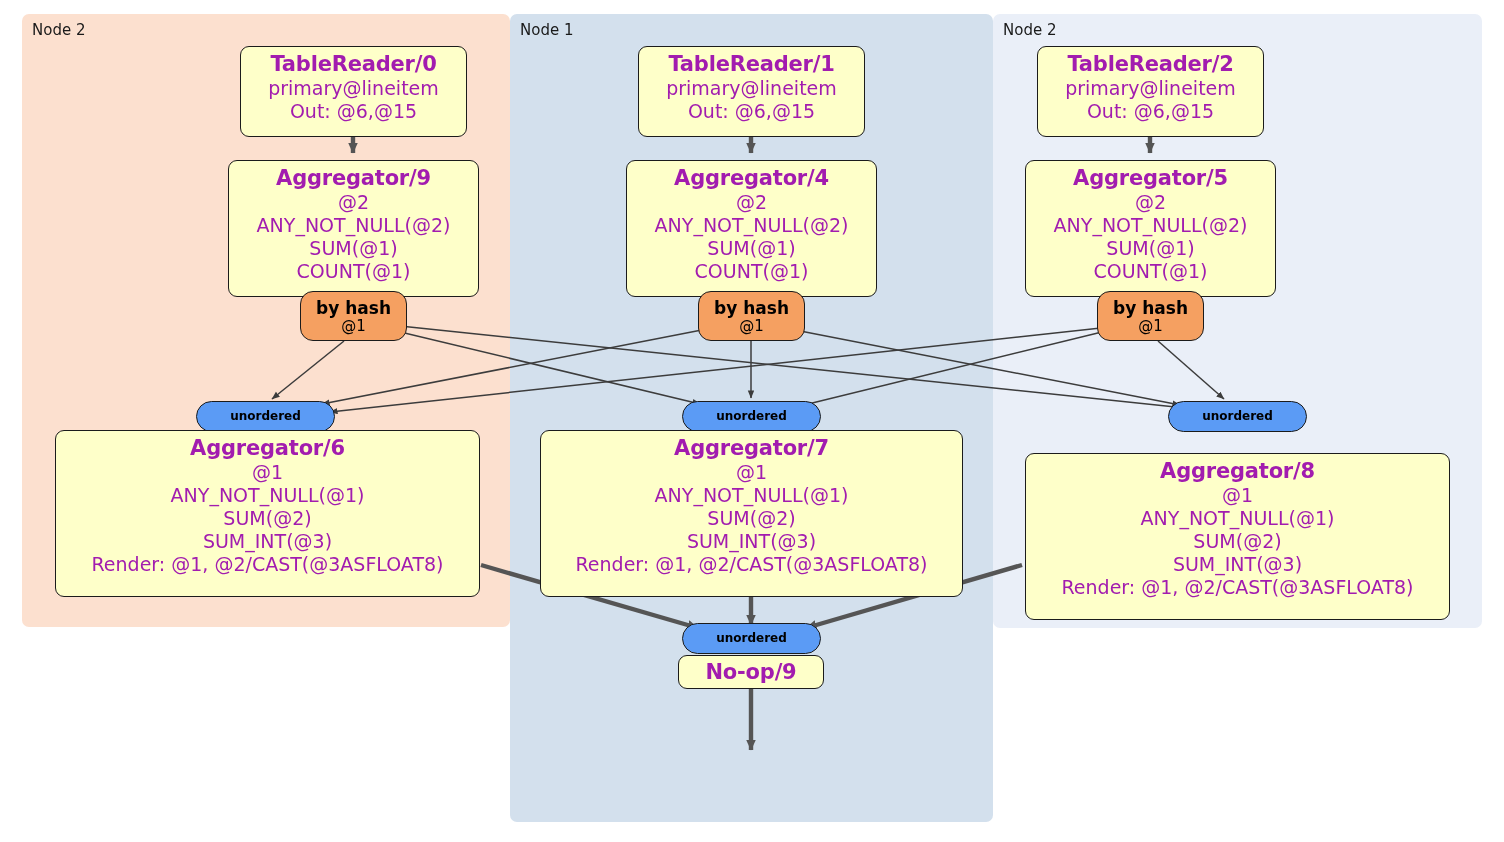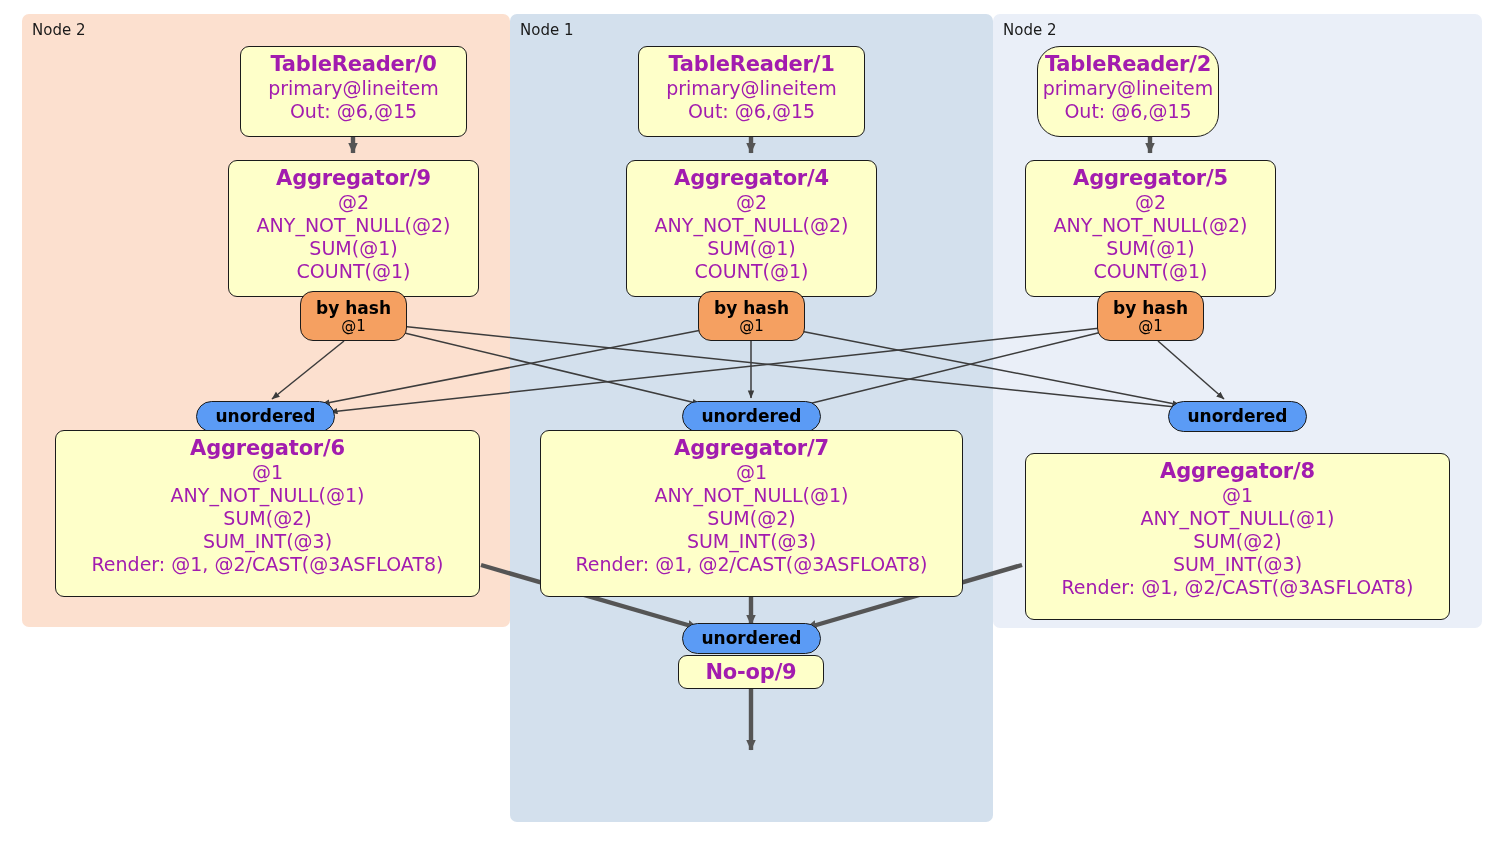--- a/index.html
+++ b/index.html
@@ -52,21 +52,21 @@
     color:#000000;
   }
   .pill.hash{
     background:#f5a061;border-radius:13px;
   }
   .pill.hash .t{font-weight:bold;font-size:17px;line-height:20px;}
   .pill.hash .s{font-size:15px;line-height:17px;}
   .pill.unordered{
     background:#5b9bf5;border-radius:16px;
   }
-  .pill.unordered .t{font-weight:bold;font-size:17px;line-height:19px;}
+  .pill.unordered .t{font-weight:bold;font-size:12px;line-height:19px;}
 </style>
 </head>
 <body>
 
 <div id="stage">
 
   <div class="panel" style="left:22px;top:14px;width:488px;height:613px;background:#fce0cf;"></div>
   <div class="panel" style="left:510px;top:14px;width:483px;height:808px;background:#d3e0ed;"></div>
   <div class="panel" style="left:993px;top:14px;width:489px;height:614px;background:#eaeff8;"></div>
 
@@ -121,21 +121,21 @@
     <div class="line">primary@lineitem</div>
     <div class="line">Out: @6,@15</div>
   </div>
 
   <div class="box" style="left:638px;top:46px;width:227px;height:91px;">
     <div class="title">TableReader/1</div>
     <div class="line">primary@lineitem</div>
     <div class="line">Out: @6,@15</div>
   </div>
 
-  <div class="box" style="left:1037px;top:46px;width:182px;height:91px;border-radius:23px;">
+  <div class="box" style="left:1037px;top:46px;width:227px;height:91px;">
     <div class="title">TableReader/2</div>
     <div class="line">primary@lineitem</div>
     <div class="line">Out: @6,@15</div>
   </div>
 
   <div class="box" style="left:228px;top:160px;width:251px;height:137px;">
     <div class="title">Aggregator/9</div>
     <div class="line">@2</div>
     <div class="line">ANY_NOT_NULL(@2)</div>
     <div class="line">SUM(@1)</div>

